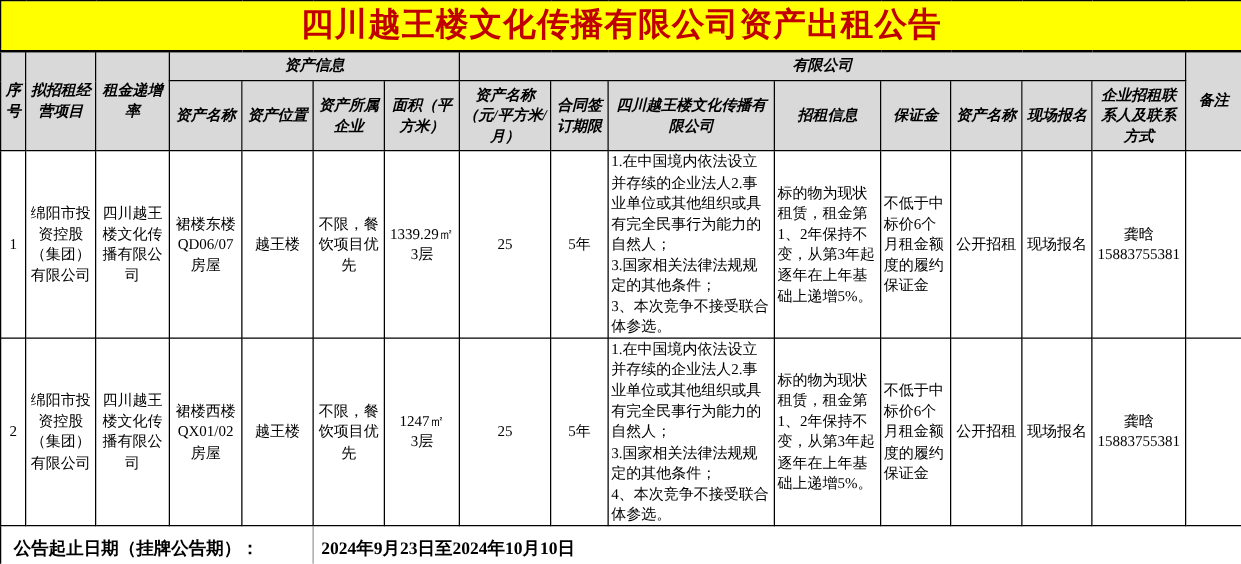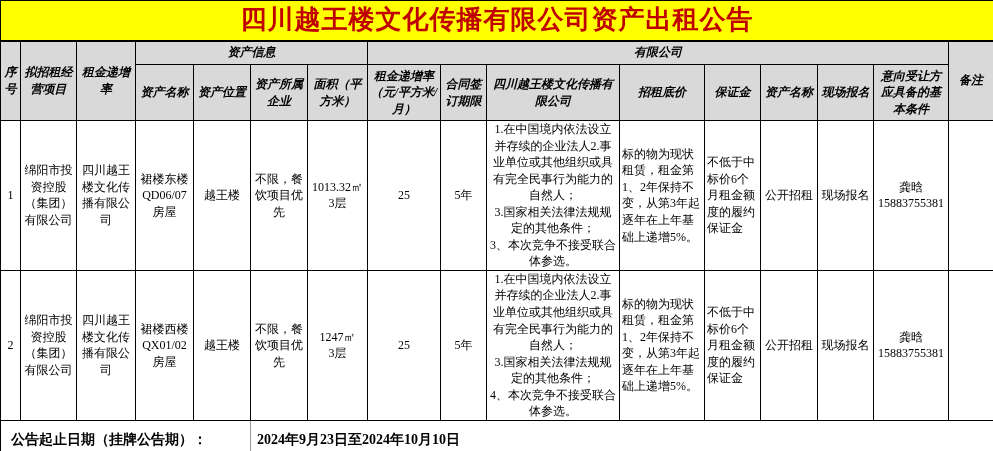--- a/index.html
+++ b/index.html
@@ -31,21 +31,21 @@
   }
   .title-cell{
     background:#ffff00;
     color:#c00000;
     font-weight:bold;
     font-size:26px;
     letter-spacing:1px;
     border-bottom:2px solid #000;
   }
   .left{text-align:left;}
-  .pre{white-space:pre-line;text-align:center;}
+  .pre{white-space:pre-line;}
   .footer-label{
     font-weight:bold;font-size:14px;text-align:left;padding-left:10px;
     border-right:1px solid #9a9a9a;border-bottom:1px solid #b5b5b5;border-left:1px solid #000;
   }
   .footer-value{
     font-weight:bold;font-size:14px;text-align:left;padding-left:6px;
     border-left:none;border-right:1px solid #b5b5b5;border-bottom:1px solid #b5b5b5;
   }
   tr.footer td{border-top:1px solid #000;}
 </style>
@@ -84,38 +84,38 @@
     <th colspan="4">资产信息</th>
     <th colspan="8">有限公司</th>
     <th rowspan="2">备注</th>
   </tr>
 
   <tr style="height:56px">
     <th>资产名称</th>
     <th>资产位置</th>
     <th>资产所属企业</th>
     <th>面积（平方米）</th>
-    <th>租金递增率（元/平方米/月）</th>
+    <th>资产名称（元/平方米/月）</th>
     <th>合同签订期限</th>
     <th>四川越王楼文化传播有限公司</th>
-    <th>招租底价</th>
+    <th>招租信息</th>
     <th>保证金</th>
     <th>资产名称</th>
     <th>现场报名</th>
-    <th>意向受让方应具备的基本条件</th>
+    <th>企业招租联系人及联系方式</th>
   </tr>
 
   <tr style="height:143px">
     <td>1</td>
     <td>绵阳市投资控股（集团）有限公司</td>
     <td>四川越王楼文化传播有限公司</td>
     <td>裙楼东楼QD06/07房屋</td>
     <td>越王楼</td>
     <td>不限，餐饮项目优先</td>
-    <td class="pre">1013.32㎡
+    <td class="pre">1339.29㎡
 3层</td>
     <td>25</td>
     <td>5年</td>
     <td class="left pre">1.在中国境内依法设立并存续的企业法人2.事业单位或其他组织或具有完全民事行为能力的自然人；
 3.国家相关法律法规规定的其他条件；
 3、本次竞争不接受联合体参选。</td>
     <td class="left">标的物为现状租赁，租金第1、2年保持不变，从第3年起逐年在上年基础上递增5%。</td>
     <td class="left">不低于中标价6个月租金额度的履约保证金</td>
     <td>公开招租</td>
     <td>现场报名</td>

